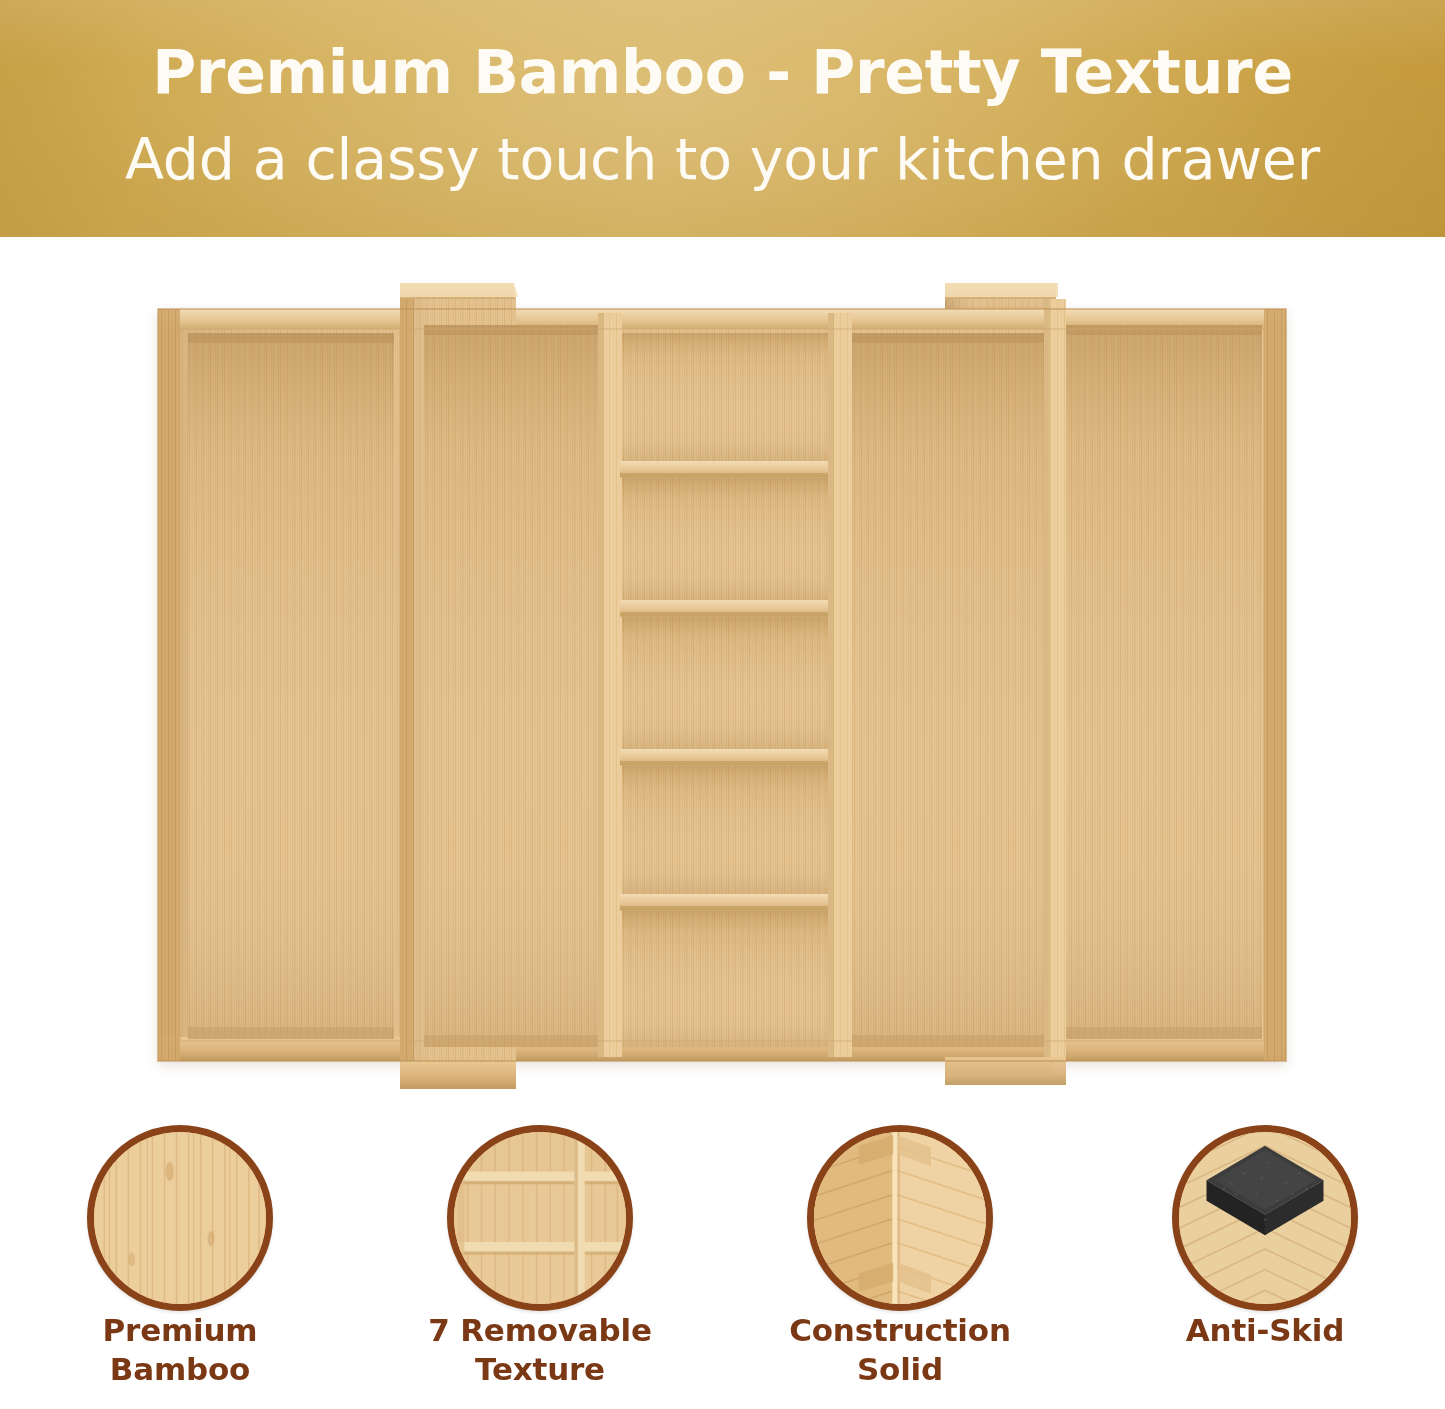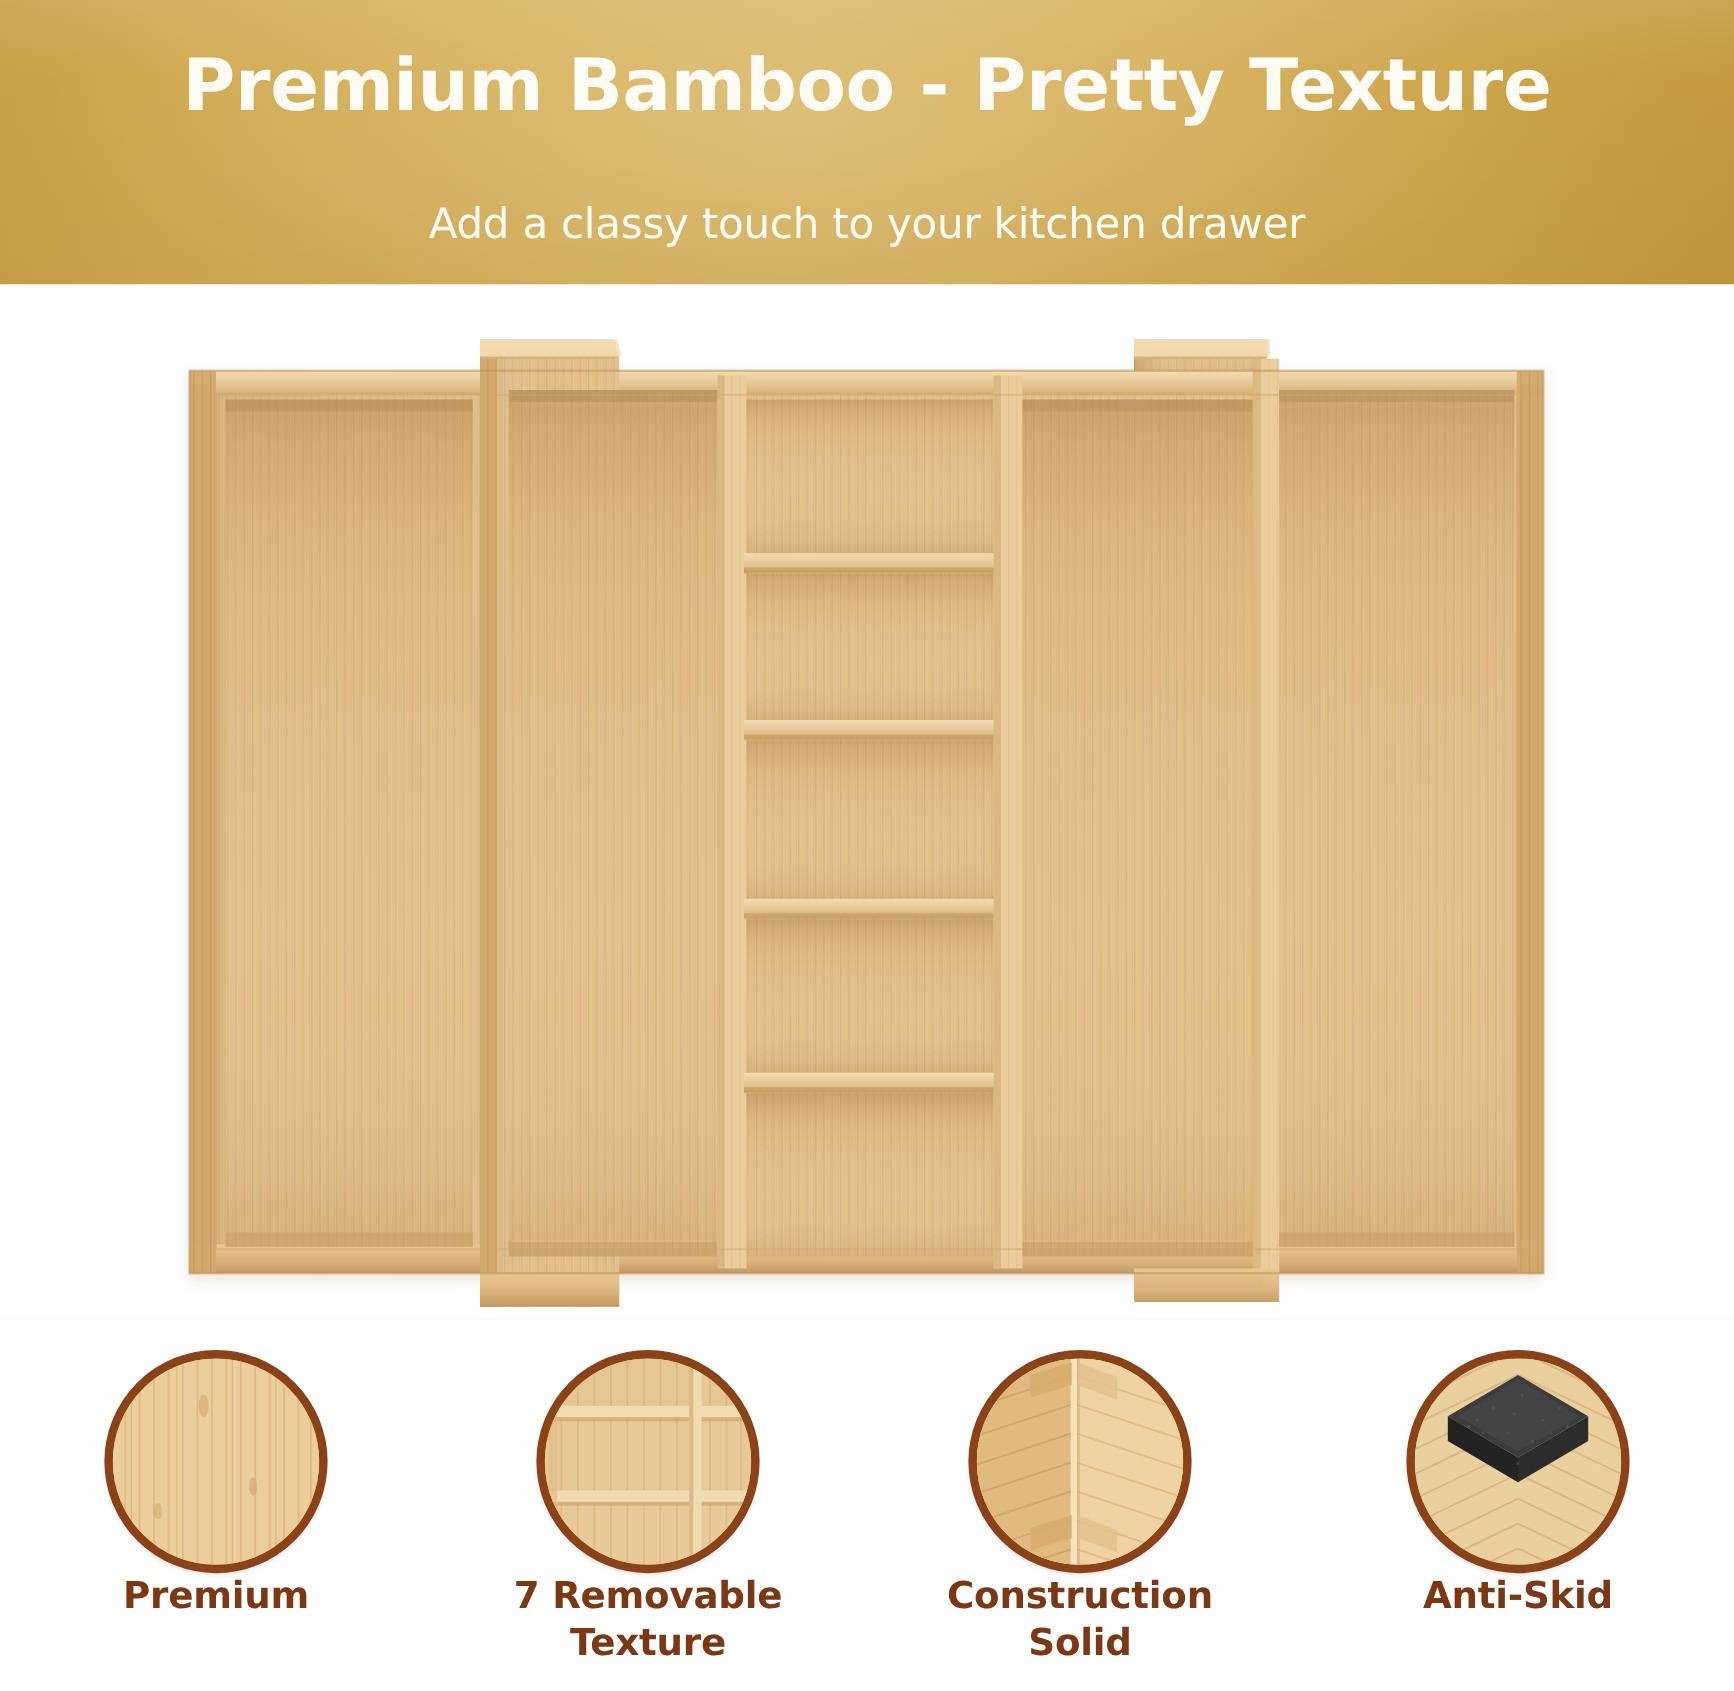--- a/index.html
+++ b/index.html
@@ -10,21 +10,21 @@
     height: 1409px;
     background: #ffffff;
     font-family: "Liberation Sans", sans-serif;
     overflow: hidden;
   }
 
   .page {
     position: relative;
     width: 1445px;
     height: 1409px;
-    background: #f9a8d4;
+    background: #a3a3a3;
   }
 
   
   .banner {
     position: absolute;
     left: 0; top: 0;
     width: 1445px;
     height: 237px;
     background:
       linear-gradient(180deg, rgba(255,255,255,0.10) 0%, rgba(255,255,255,0.00) 28%, rgba(0,0,0,0.03) 100%),
@@ -64,27 +64,26 @@
     white-space: nowrap;
   }
 
   .banner-subtitle {
     position: absolute;
     left: 0; top: 130px;
     width: 1445px;
     text-align: center;
     font-family: "DejaVu Sans", sans-serif;
     font-weight: normal;
-    font-size: 35px;
+    font-size: 57px;
     line-height: 58px;
     letter-spacing: -0.2px;
     color: #fdfbf4;
     z-index: 3;
     white-space: nowrap;
-    margin-top: 28px;
   }
 
   
   .hero {
     position: absolute;
     left: 0; top: 237px;
     width: 1445px;
     height: 862px;
     background: #ffffff;
   }
@@ -347,20 +346,21 @@
             <line x1="58" y1="0" x2="58" y2="100"></line>
               <line x1="79" y1="0" x2="79" y2="100"></line>
           </g>
           <ellipse cx="44" cy="23" rx="2.4" ry="5.5" fill="#cb9e62" opacity="0.5"></ellipse>
           <ellipse cx="68" cy="62" rx="2" ry="4.5" fill="#cb9e62" opacity="0.45"></ellipse>
           <ellipse cx="22" cy="74" rx="2" ry="4" fill="#cb9e62" opacity="0.4"></ellipse>
         </svg>
       </div>
       <div class="feature-label">
         <span class="ln">Premium</span>
+        <span class="ln">Bamboo</span>
       </div>
     </div>
 
     <div class="feature f1">
       <div class="feature-circle">
         <svg viewBox="0 0 100 100" preserveAspectRatio="none">
           <rect width="100" height="100" fill="#ecce9e"></rect>
           <g stroke="#dfb983" stroke-width="0.8" opacity="0.8">
             <line x1="8" y1="0" x2="8" y2="100"></line>
               <line x1="16" y1="0" x2="16" y2="100"></line>

